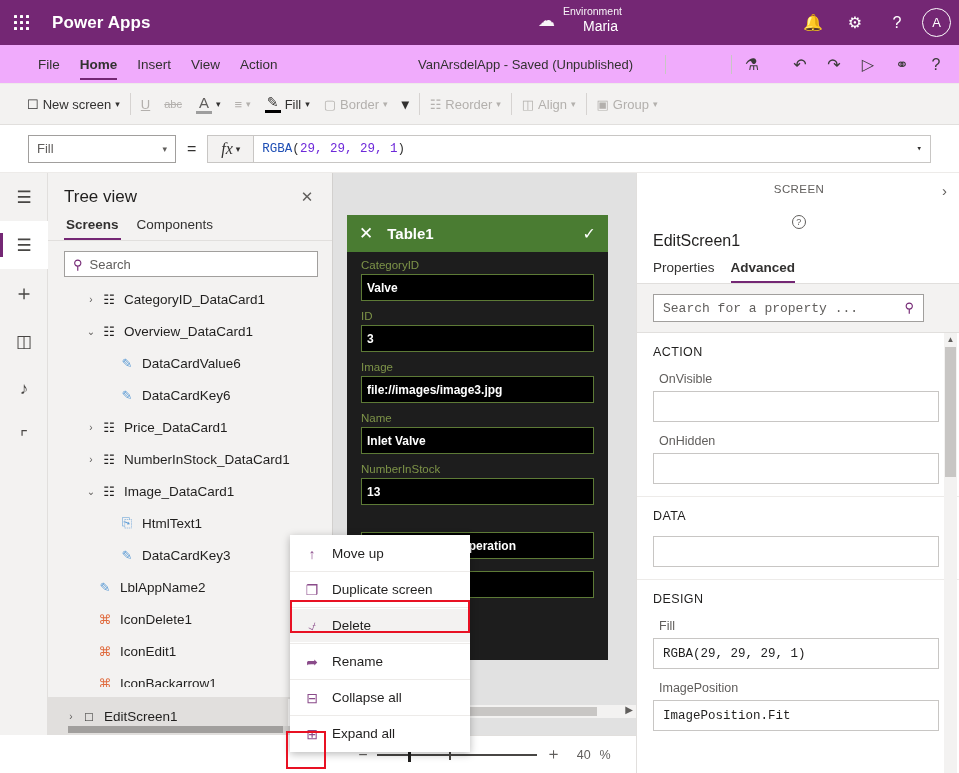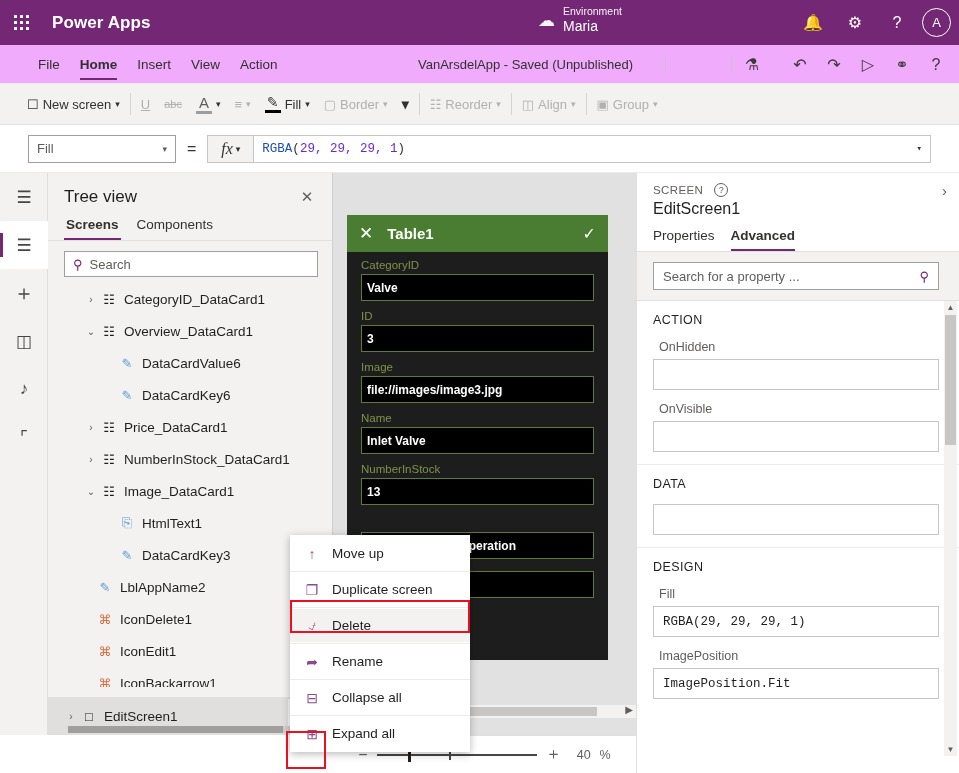--- a/index.html
+++ b/index.html
@@ -20,21 +20,21 @@
     display: flex; align-items: center;
   }
   .waffle { width: 44px; display: flex; justify-content: center; align-items: center; cursor: pointer; }
   .waffle-grid { display: grid; grid-template-columns: repeat(3, 4px); grid-template-rows: repeat(3, 4px); gap: 2px; }
   .waffle-grid i { display: block; width: 3px; height: 3px; background: #fff; border-radius: 0.5px; }
   .brand { font-size: 17px; font-weight: bold; letter-spacing: .1px; margin-left: 8px; cursor: pointer; }
   .env { position: absolute; left: 538px; top: 5px; display: flex; align-items: center; cursor: pointer; }
   .env-icon { font-size: 17px; margin-right: 8px; line-height: 1; opacity: .95; }
   .env-text { line-height: 1.25; }
   .env-label { font-size: 10.5px; opacity: .95; }
-  .env-name { font-size: 14px; }
+  .env-name { font-size: 14px; margin-left: 20px; }
   .top-icons { position: absolute; right: 8px; top: 0; height: 45px; display: flex; align-items: center; gap: 4px; }
   .top-ico { width: 38px; height: 38px; display: flex; align-items: center; justify-content: center; font-size: 16px; cursor: pointer; }
   .avatar { width: 29px; height: 29px; border-radius: 50%; border: 1px solid #fff; display: flex; align-items: center; justify-content: center; font-size: 13px; margin-left: 2px; cursor: pointer; }
 
   
   .menubar {
     position: absolute; left: 0; top: 45px; width: 959px; height: 39px;
     background: #f0abfc; display: flex; align-items: center;
     border-bottom: 1px solid #edebe9;
   }
@@ -171,29 +171,29 @@
   .zslider .thumb { position: absolute; left: 31px; top: 1px; width: 3px; height: 13px; background: #201f1e; }
   .zpct { min-width: 20px; text-align: right; }
   .zsym { }
 
   
   .rightpanel {
     position: absolute; left: 636px; top: 173px; width: 323px; height: 600px;
     background: #fff; border-left: 1px solid #e1dfdd;
   }
   .rp-head { padding: 10px 14px 0 16px; position: relative; }
-  .rp-kicker { font-size: 11.5px; color: #605e5c; letter-spacing: .4px; display: flex; align-items: center; gap: 11px; }
+  .rp-kicker { font-size: 11.5px; color: #605e5c; letter-spacing: .4px; display: flex; align-items: center; gap: 20px; flex-direction: column; }
   .rp-help { border: 1px solid #605e5c; border-radius: 50%; width: 14px; height: 14px; display: inline-flex; align-items: center; justify-content: center; font-size: 9px; cursor: pointer; }
   .rp-name { font-size: 16px; color: #201f1e; margin-top: 3px; }
   .rp-collapse { position: absolute; right: 12px; top: 9px; font-size: 15px; color: #605e5c; cursor: pointer; }
   .rp-tabs { display: flex; gap: 16px; padding: 10px 16px 0; border-bottom: 1px solid #e1dfdd; }
   .rp-tab { font-size: 13.5px; padding-bottom: 8px; cursor: pointer; position: relative; }
   .rp-tab.active { font-weight: bold; }
   .rp-tab.active::after { content: ""; position: absolute; left: 0; right: 0; bottom: 0; height: 2px; background: #742774; }
-  .rp-searchwrap { background: #f3f2f1; padding: 10px 20px 10px 16px; border-bottom: 1px solid #e1dfdd; }
+  .rp-searchwrap { background: #f3f2f1; padding: 10px 35px 10px 16px; border-bottom: 1px solid #e1dfdd; font-family: Liberation Mono, monospace; }
   .rp-search {
     height: 28px; background: #fff; border: 1px solid #a19f9d; display: flex; align-items: center;
     justify-content: space-between; padding: 0 9px; font-size: 13px; color: #605e5c; cursor: text;
   }
   .rp-body { position: relative; height: 455px; overflow: hidden; }
   .rp-section { padding: 12px 20px 10px 16px; border-bottom: 1px solid #edebe9; }
   .rp-sec-title { font-size: 12.5px; color: #201f1e; letter-spacing: .4px; margin-bottom: 13px; }
   .rp-field { margin-bottom: 12px; }
   .rp-field:last-child { margin-bottom: 2px; }
   .rp-flabel { font-size: 12.5px; color: #605e5c; margin-bottom: 5px; padding-left: 6px; }
@@ -524,25 +524,25 @@
     <div class="rp-searchwrap">
       <div class="rp-search">
         <span>Search for a property ...</span>
         <span style="color:#742774">⚲</span>
       </div>
     </div>
     <div class="rp-body">
       <div class="rp-section">
         <div class="rp-sec-title">ACTION</div>
         <div class="rp-field">
+          <div class="rp-flabel">OnVisible</div>
+          <div class="rp-finput"></div>
+        </div>
+        <div class="rp-field">
           <div class="rp-flabel">OnHidden</div>
-          <div class="rp-finput"></div>
-        </div>
-        <div class="rp-field">
-          <div class="rp-flabel">OnVisible</div>
           <div class="rp-finput"></div>
         </div>
       </div>
       <div class="rp-section">
         <div class="rp-sec-title">DATA</div>
         <div class="rp-field">
           <div class="rp-finput"></div>
         </div>
       </div>
       <div class="rp-section" style="border-bottom:none">

